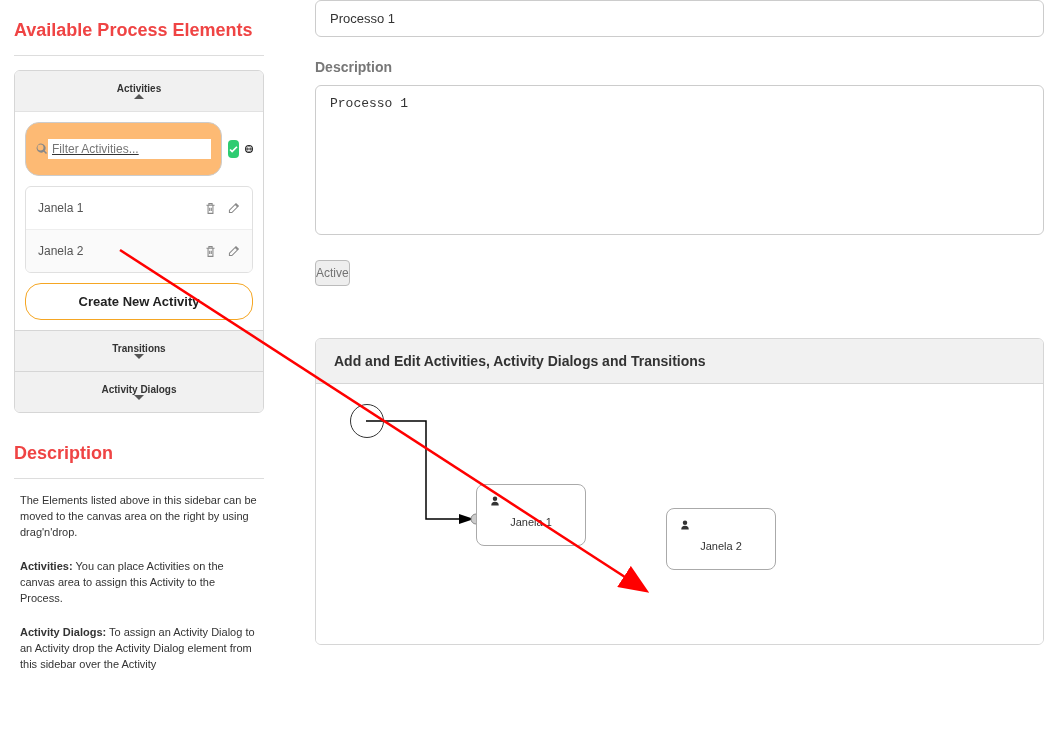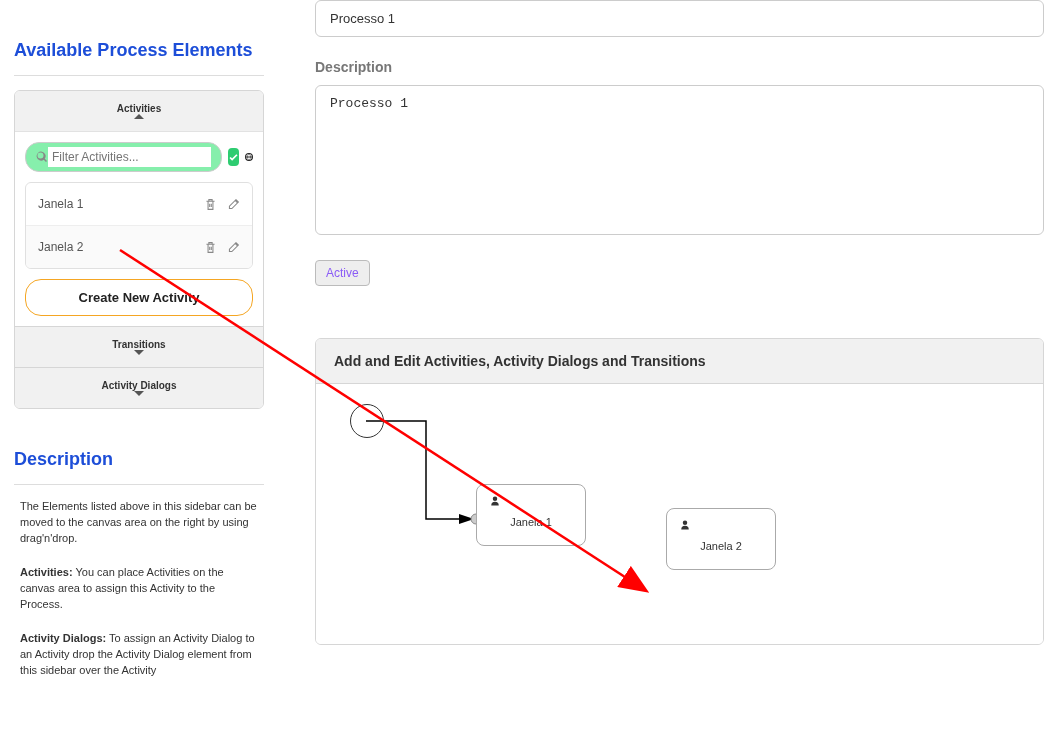--- a/index.html
+++ b/index.html
@@ -1,32 +1,32 @@
 <!DOCTYPE html>
 <html><head>
 <meta charset="utf-8">
 <style>
 * { box-sizing: border-box; margin: 0; padding: 0; }
 body { font-family: -apple-system, BlinkMacSystemFont, "Segoe UI", Helvetica, Arial, sans-serif; font-size: 13px; color: #333; background: #fff; width: 1044px; height: 732px; overflow: hidden; position: relative; }
 
 .sidebar { position: absolute; left: 14px; top: 0; width: 250px; }
-.sidebar h2 { font-size: 18px; font-weight: 700; margin: 40px 0 14px 0; color: #1d4ed8; }
+.sidebar h2 { font-size: 18px; font-weight: 700; margin: 20px 0 14px 0; color: #ef4444; }
 .hr { border: none; border-top: 1px solid #ddd; margin-bottom: 14px; }
 
 .accordion { border: 1px solid #d6d6d6; border-radius: 6px; overflow: hidden; }
 .acc-header { display: flex; align-items: center; justify-content: space-between; padding: 12px 16px; background: #f1f1f1; font-weight: 700; font-size: 10px; cursor: pointer; border-top: 1px solid #d6d6d6; flex-direction: column; }
 .acc-header:first-child { border-top: none; }
 .chev { width: 0; height: 0; border-left: 5px solid transparent; border-right: 5px solid transparent; }
 .chev.up { border-bottom: 5px solid #555; }
 .chev.down { border-top: 5px solid #555; }
 
 .acc-body { padding: 10px; background: #fff; border-top: 1px solid #e2e2e2; }
 
 .filter-row { display: flex; align-items: center; gap: 6px; margin-bottom: 10px; }
-.filter-input { flex: 1; display: flex; align-items: center; border: 1px solid #ccc; border-radius: 14px; padding: 4px 10px; background: #86efac; }
+.filter-input { flex: 1; display: flex; align-items: center; border: 1px solid #ccc; border-radius: 14px; padding: 16px 10px; background: #fdba74; text-decoration: underline; }
 .filter-input input { border: none; outline: none; font-size: 12px; flex: 1; padding: 3px 4px; color: #555; }
 .search-icon { width: 12px; height: 12px; color: #888; }
 .check-badge { width: 18px; height: 18px; background: #2ecc71; border-radius: 4px; display: flex; align-items: center; justify-content: center; color: #fff; font-size: 11px; }
 .globe-icon { width: 14px; height: 14px; color: #222; }
 
 .activity-list { border: 1px solid #e0e0e0; border-radius: 6px; overflow: hidden; }
 .activity-item { display: flex; align-items: center; justify-content: space-between; padding: 14px 12px; font-size: 12px; color: #555; }
 .activity-item + .activity-item { border-top: 1px solid #eee; background: #fafafa; }
 .item-icons { display: flex; gap: 10px; color: #888; }
 .item-icons svg { width: 13px; height: 13px; }
@@ -37,21 +37,21 @@
 .desc-section h2 { font-size: 18px; font-weight: 700; margin-bottom: 14px; }
 .desc-section p { font-size: 11px; line-height: 1.45; color: #333; margin: 0 6px 18px 6px; }
 .desc-section p b { font-weight: 700; }
 
 .main { position: absolute; left: 315px; top: 0; right: 0; }
 
 .form-area { padding: 0 0 30px 0; }
 .field-label { font-size: 14px; font-weight: 600; color: #777; margin-bottom: 10px; }
 .text-input { width: 100%; border: 1px solid #ccc; border-radius: 6px; padding: 10px 14px; font-size: 13px; color: #333; background: #fff; }
 .textarea { width: 100%; height: 150px; border: 1px solid #ccc; border-radius: 6px; padding: 10px 14px; font-size: 13px; color: #333; background: #fff; font-family: "Courier New", monospace; resize: none; }
-.state-select { display: inline-block; border: 1px solid #bbb; background: #eee; border-radius: 4px; padding: 5px 10px; font-size: 12px; color: #8b5cf6; }
+.state-select { display: inline-block; border: 1px solid #bbb; background: #eee; border-radius: 4px; padding: 5px 0; font-size: 12px; color: #737373; }
 .form-row { margin-bottom: 22px; }
 
 .panel { border: 1px solid #d6d6d6; border-radius: 6px; overflow: hidden; }
 .panel-header { background: #f1f1f1; padding: 14px 18px; font-weight: 700; font-size: 14px; border-bottom: 1px solid #d6d6d6; }
 .canvas { position: relative; height: 260px; background: #fff; }
 
 .start-circle { position: absolute; left: 34px; top: 20px; width: 34px; height: 34px; border: 1.5px solid #333; border-radius: 50%; background: #fff; }
 .node { position: absolute; border: 1px solid #aaa; border-radius: 8px; background: #fff; width: 110px; height: 62px; display: flex; flex-direction: column; align-items: center; justify-content: center; padding: 6px; }
 .node .person { width: 12px; height: 12px; color: #333; position: absolute; left: 12px; top: 10px; }
 .node .lbl { font-size: 11px; color: #333; margin-top: 14px; }

